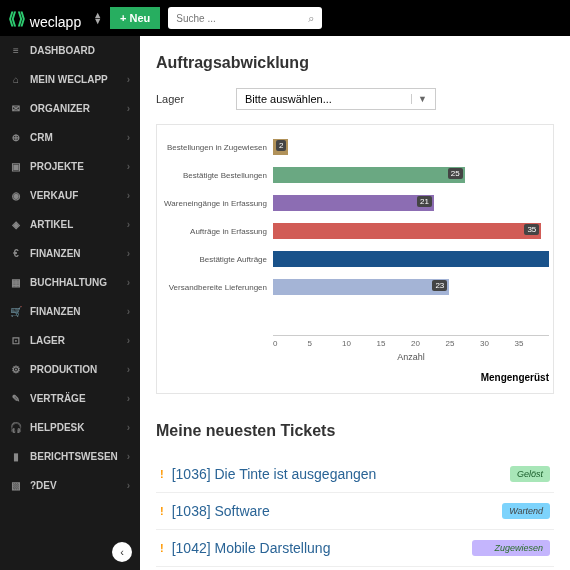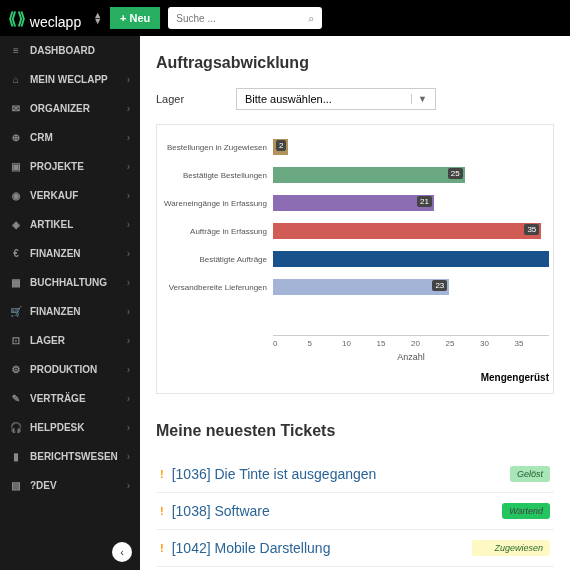--- a/index.html
+++ b/index.html
@@ -41,22 +41,22 @@
 .chart-xlabel { text-align: center; font-size: 9px; color: #555; margin-left: 112px; margin-top: 4px; }
 .chart-title { text-align: right; font-size: 10px; font-weight: bold; margin-top: 10px; }
 
 .ticket-list { }
 .ticket-item { display: flex; align-items: center; justify-content: space-between; padding: 10px 4px; border-bottom: 1px solid #eee; }
 .ticket-left { display: flex; align-items: center; gap: 8px; }
 .ticket-icon { color: #ff9800; font-size: 11px; font-weight: bold; }
 .ticket-link { color: #2a6496; font-size: 14px; cursor: pointer; }
 .ticket-badge { font-size: 9px; padding: 3px 7px; border-radius: 3px; font-weight: 500; font-style: italic; }
 .badge-green { background: #a8e6b8; color: #1a5d2a; }
-.badge-gray { background: #22c55e; color: #444; }
-.badge-lime { background: #fef9c3; color: #2a6d2a; padding-left: 22px; }
+.badge-gray { background: #7dd3fc; color: #444; }
+.badge-lime { background: #c4b5fd; color: #2a6d2a; padding-left: 22px; }
 </style>
 </head>
 <body>
 
 <div class="header">
   <div class="logo">
     <span class="logo-icon">⟪⟫</span>
     <span class="logo-text">weclapp</span>
   </div>
   <div class="header-arrows">

